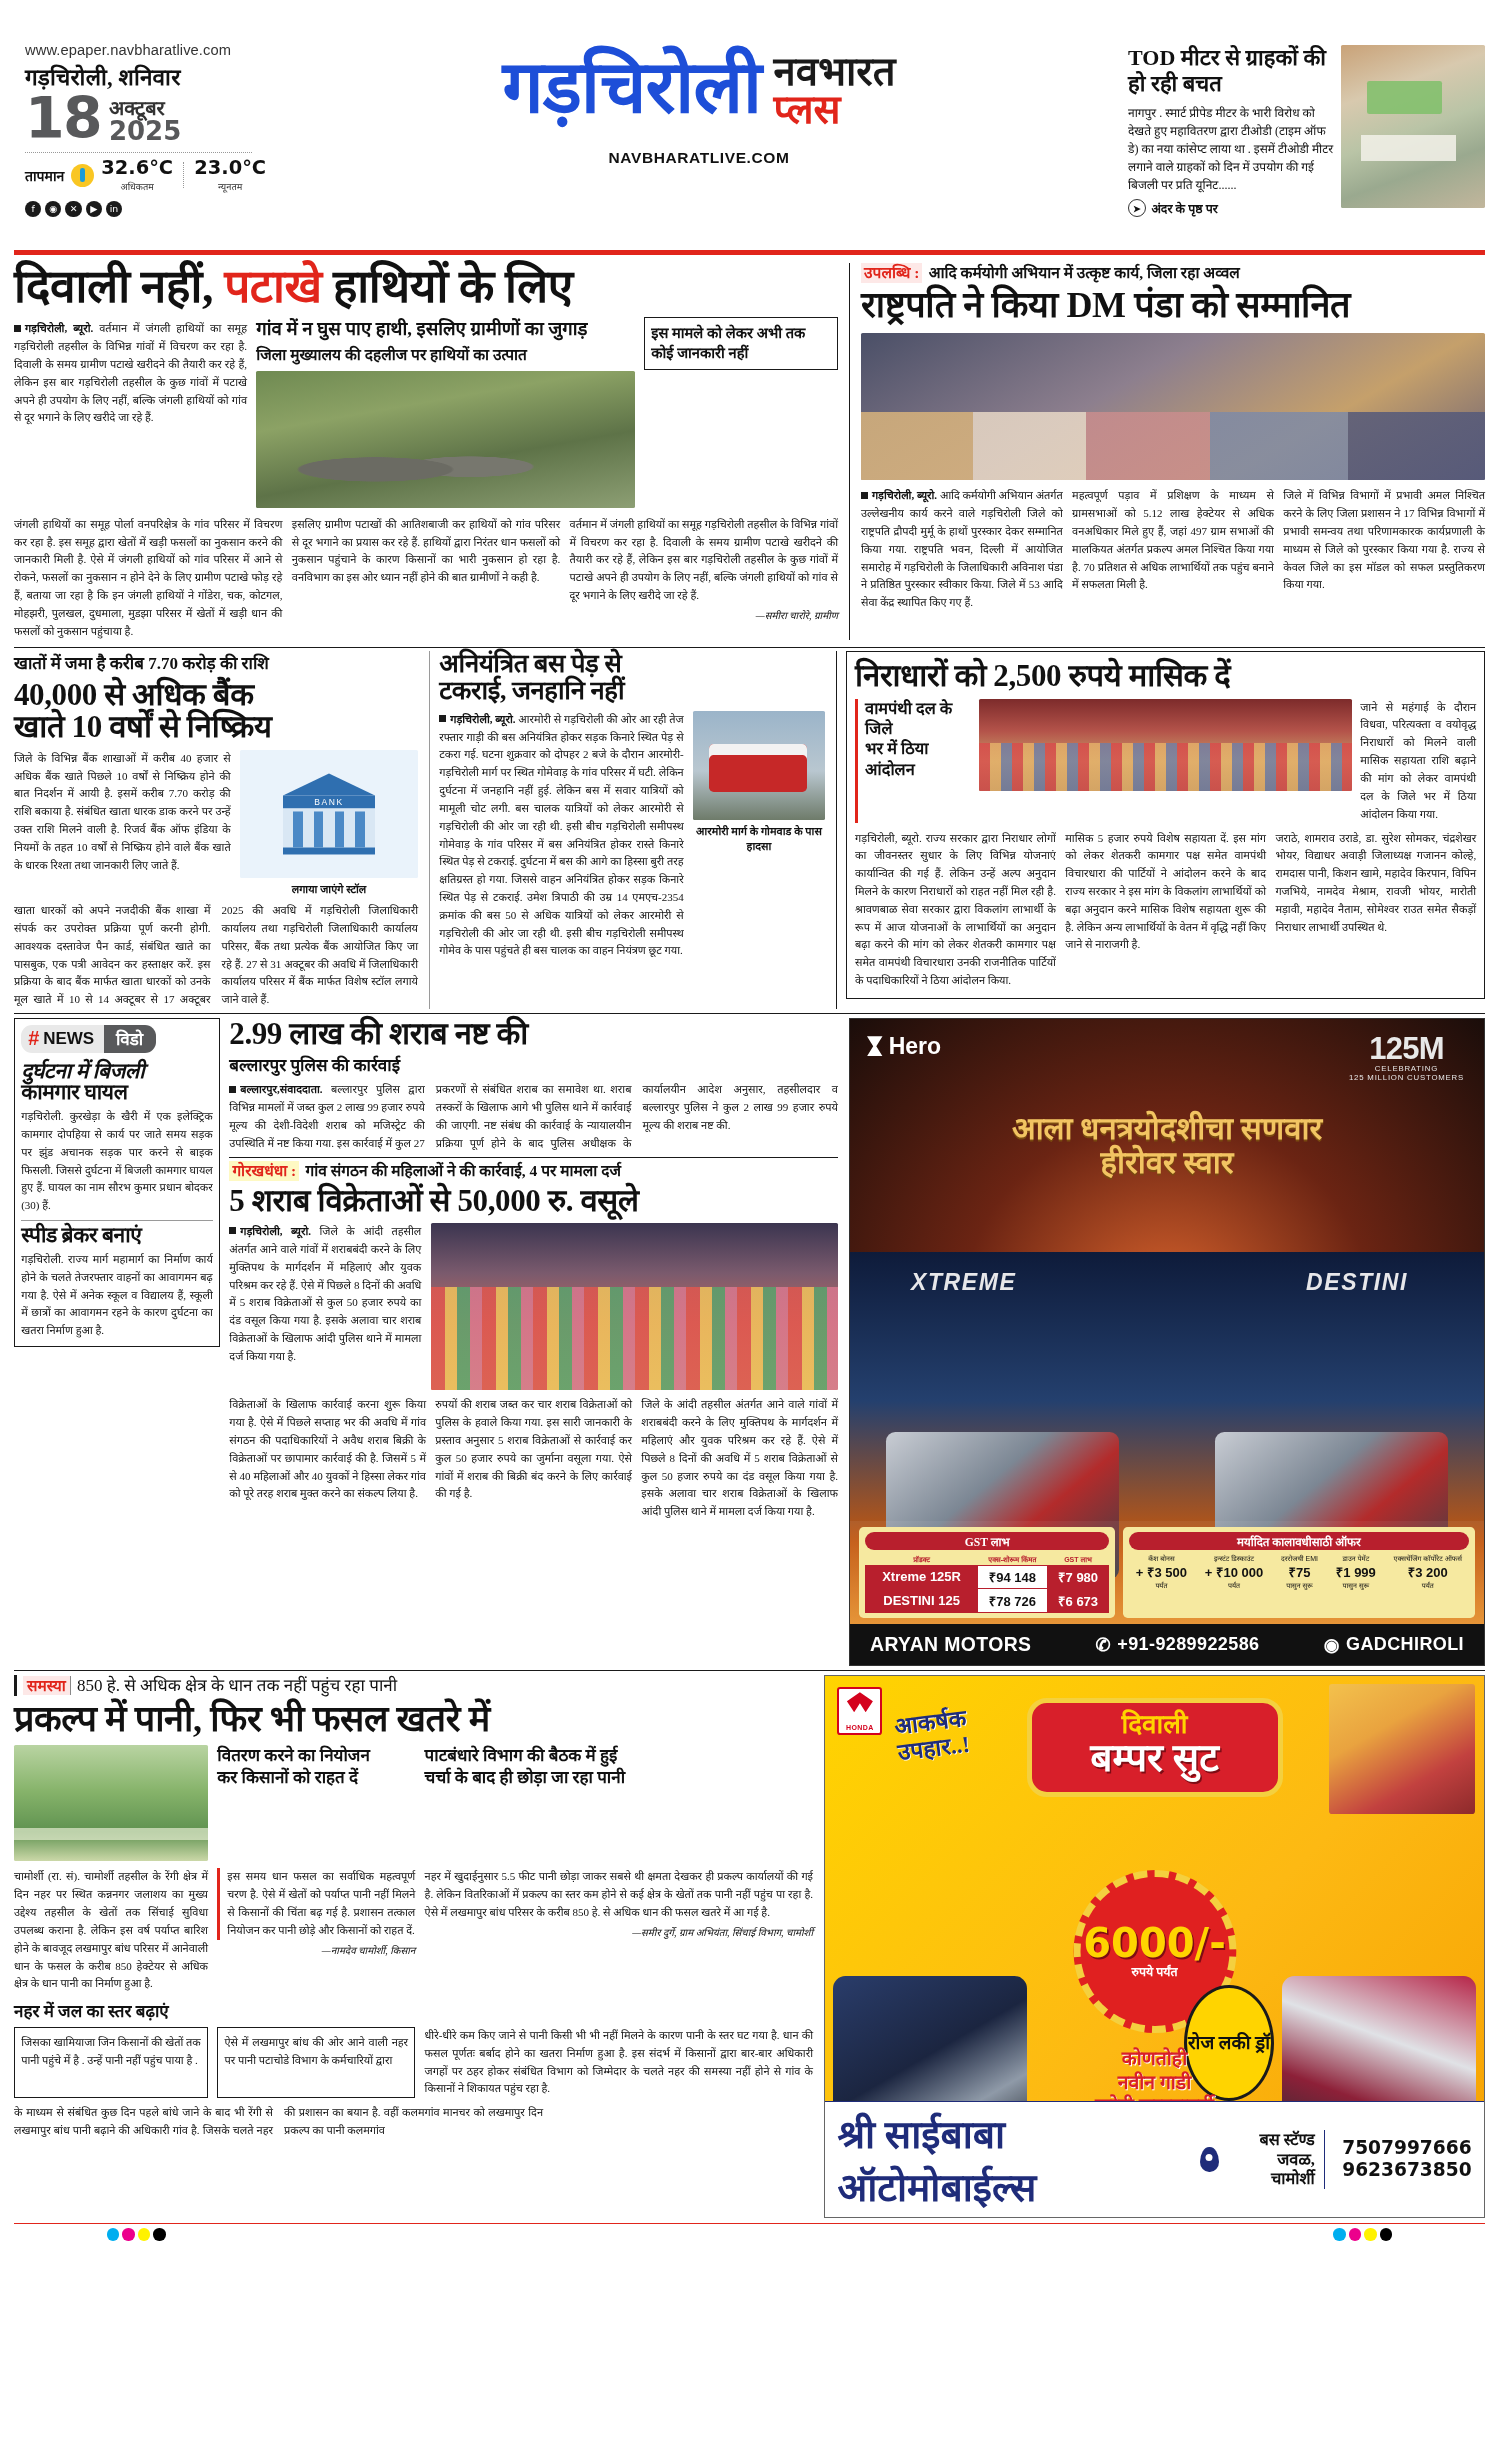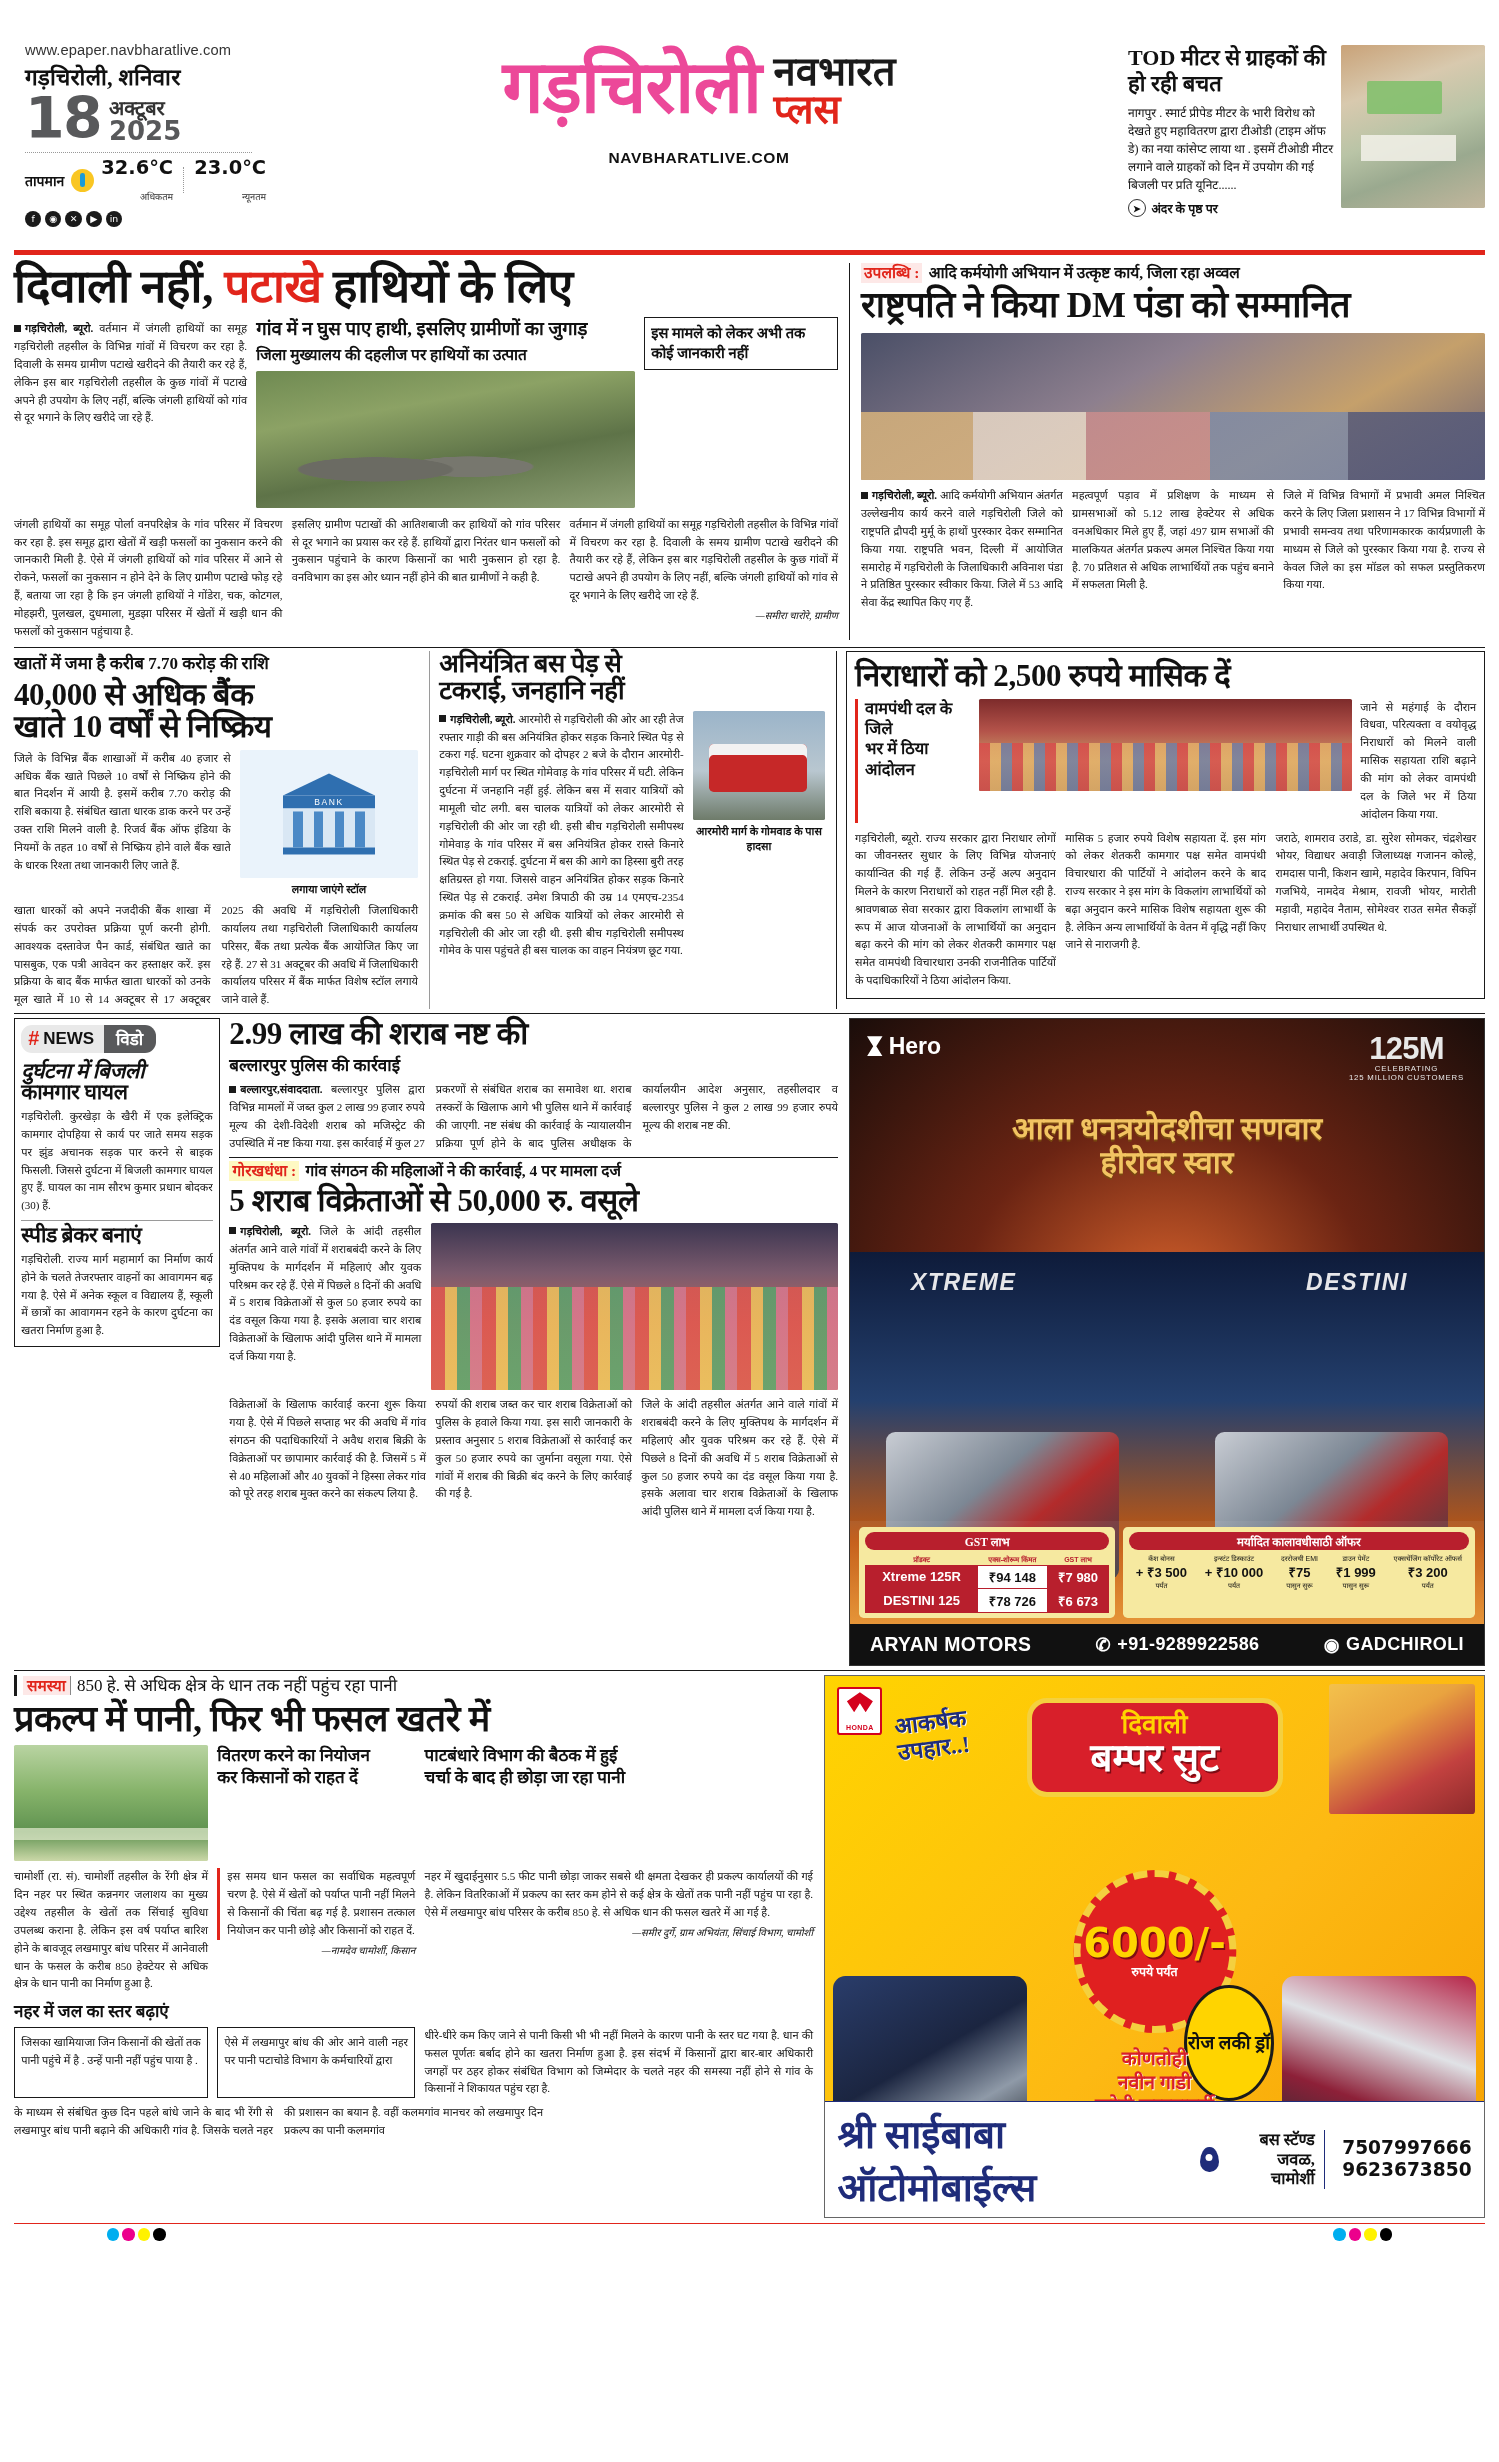--- a/index.html
+++ b/index.html
@@ -23,28 +23,28 @@
   .mh-day { font-family:"DejaVu Sans",sans-serif; font-size:57px; font-weight:900; color:#58595b; line-height:.85; letter-spacing:-1.6px;}
   .mh-my { padding-top:4.7px; }
   .mh-month { font-size:20px; font-weight:700; color:#333; line-height:1; }
   .mh-year { font-family:"DejaVu Sans",sans-serif; font-size:26px; font-weight:900; color:#58595b; line-height:1.05; }
   .mh-rule { border-top:1.6px dotted #999; margin:6.2px 0 4.7px 0; width:227px; }
   .mh-temps { display:flex; align-items:center; gap:7px; }
   .temp-label { font-size:14px; font-weight:700; }
   .thermo { width:23px; height:23px; border-radius:50%; background:#f9c623; display:flex; align-items:center; justify-content:center; }
   .thermo span { display:block; width:4.7px; height:14px; border-radius:2.3px; background:#1b9bd8; }
   .temp-val { font-family:"DejaVu Sans",sans-serif; font-size:19.4px; font-weight:700; line-height:1; }
-  .temp-sub { font-size:9.3px; text-align:right; color:#333; margin-top:13px; }
+  .temp-sub { font-size:9.3px; text-align:center; color:#333; margin-top:3px; }
   .temp-divider { width:0.8px; height:26px; border-left:1.6px dotted #999; margin:0 3.1px; }
   .social { display:flex; gap:3.9px; margin-top:7.8px; }
   .social i { width:16.3px; height:16.3px; border-radius:50%; background:#1a1a1a; color:#fff; font-style:normal;
               font-family:"DejaVu Sans",sans-serif; font-size:9.3px; display:flex; align-items:center; justify-content:center; }
 
   .mh-center { flex:1; text-align:center; padding-top:11px; }
-  .logo-main { font-size:73px; font-weight:900; color:#ec4899; line-height:.96; letter-spacing:-0.8px; display:inline-block; }
+  .logo-main { font-size:73px; font-weight:900; color:#1d4ed8; line-height:.96; letter-spacing:-0.8px; display:inline-block; }
   .logo-sub { display:inline-block; text-align:left; margin-left:9.3px; vertical-align:top; }
   .logo-nb { font-size:40px; font-weight:900; color:#1a1a1a; line-height:.95; }
   .logo-plus { font-size:40px; font-weight:900; color:#e1251b; line-height:.95; }
   .logo-site { font-family:"Liberation Sans",sans-serif; font-size:15.5px; font-weight:700; letter-spacing:0.6px; margin-top:20px; }
 
   .mh-right { width:357px; display:flex; gap:7.8px; padding-top:3.1px; }
   .mr-text { flex:1; }
   .mr-head { font-size:22px; font-weight:700; line-height:1.18; }
   .mr-body { font-size:12px; line-height:1.5; margin-top:7px; }
   .mr-jump { display:flex; align-items:center; gap:5.4px; margin-top:5.4px; font-size:12.4px; font-weight:600;}

